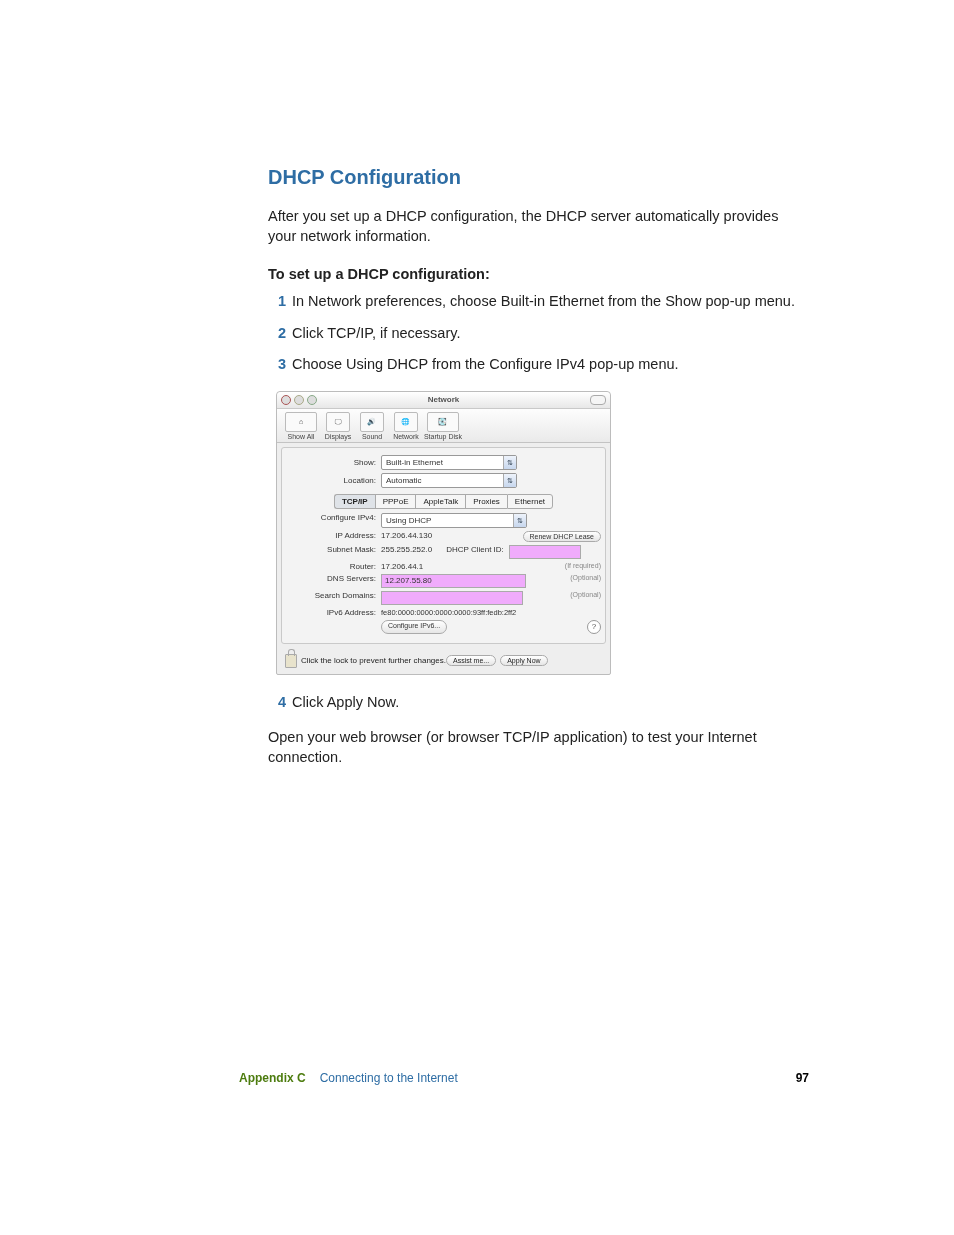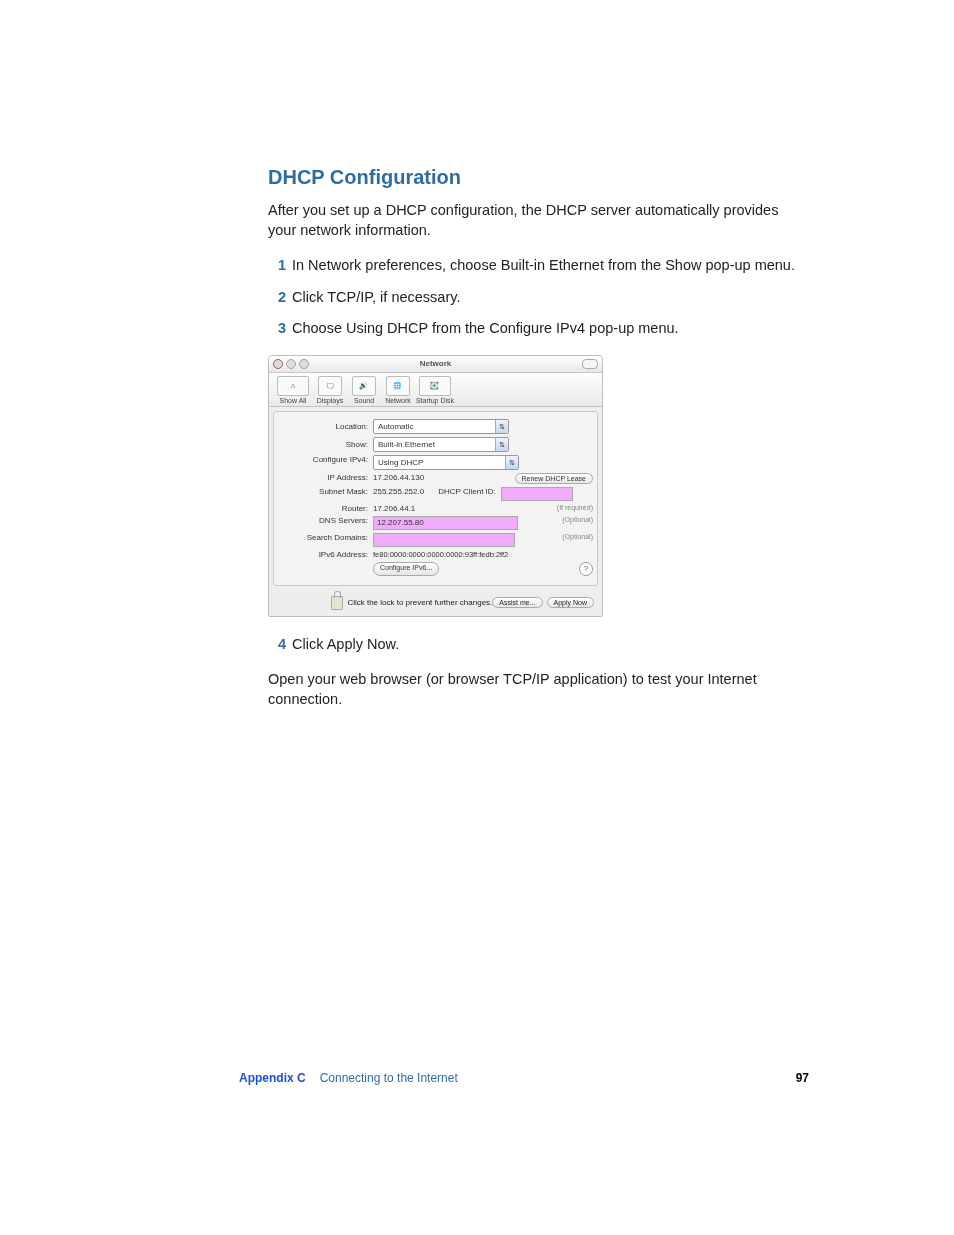--- a/index.html
+++ b/index.html
@@ -15,21 +15,21 @@
   .page {
     position: absolute;
     left: 268px;
     top: 166px;
     width: 540px;
   }
   .section-title {
     color: #2e6da4;
     font-size: 20px;
     font-weight: 600;
-    margin-bottom: 12px;
+    margin-bottom: 18px;
     font-family: "Myriad Pro", "Segoe UI", sans-serif;
   }
   .body-text {
     font-size: 14.5px;
     line-height: 1.35;
     margin-bottom: 16px;
   }
   .subheading {
     font-weight: bold;
     font-size: 14.5px;
@@ -56,21 +56,21 @@
     margin-left: -18px;
     text-align: right;
     padding-right: 6px;
   }
   ol.steps li .txt { }
   .steps-wrap { padding-left: 18px; }
 
   
   .win {
     width: 333px;
-    margin-left: 0;
+    margin-left: 8px;
     border: 1px solid #bcbcbc;
     border-radius: 4px 4px 2px 2px;
     background: #eeeeee;
     font-family: "Lucida Grande", Arial, sans-serif;
     box-shadow: 0 0 0 rgba(0,0,0,0);
     margin-bottom: 18px;
   }
   .win .titlebar {
     height: 16px;
     position: relative;
@@ -112,43 +112,44 @@
   .tabs .tab.active{background:#dfe3e8;font-weight:bold;}
 
   .formrow{display:flex;font-size:8px;color:#333;margin:3px 0;}
   .formrow .lbl{width:90px;text-align:right;padding-right:5px;}
   .val{font-size:8px;}
   .pillbtn{font-size:7px;border:1px solid #aaa;border-radius:8px;padding:1px 6px;background:linear-gradient(#fff,#e6e6e6);white-space:nowrap;}
   .txtfield{background:#f0abfc;border:1px solid #aaa;height:12px;flex:1;}
   .hint{font-size:7px;color:#888;}
   .qmark{width:12px;height:12px;border:1px solid #999;border-radius:50%;font-size:8px;text-align:center;line-height:12px;color:#555;background:#fff;}
 
-  .footer{display:flex;align-items:center;justify-content:flex-end;padding:6px 8px;font-size:8px;}
+  .footer{display:flex;align-items:center;justify-content:flex-start;padding:6px 8px;font-size:8px;}
   .lock{width:10px;height:12px;border:1px solid #aaa;border-radius:1px;background:#e8e3cc;position:relative;margin-right:4px;}
   .lock::before{content:"";position:absolute;top:-6px;left:2px;width:5px;height:6px;border:1px solid #aaa;border-bottom:none;border-radius:3px 3px 0 0;}
 
   .page-footer {
     position:absolute;
     left:239px;
     bottom:150px;
     width:570px;
     display:flex;
     font-size:12px;
     align-items:center;
   }
-  .pf-left{font-weight:bold;color:#1d4ed8;}
+  .pf-left{font-weight:bold;color:#4d7c0f;}
   .pf-link{color:#2e6da4;margin-left:14px;}
   .pf-num{margin-left:auto;font-weight:bold;color:#000000;}
 </style>
 </head>
 <body>
 
 <div class="page">
   <div class="section-title">DHCP Configuration</div>
   <div class="body-text">After you set up a DHCP configuration, the DHCP server automatically provides your network information.</div>
+  <div class="subheading">To set up a DHCP configuration:</div>
 
   <div class="steps-wrap">
   <ol class="steps">
     <li><span class="num">1</span><span class="txt">In Network preferences, choose Built-in Ethernet from the Show pop-up menu.</span></li>
     <li><span class="num">2</span><span class="txt">Click TCP/IP, if necessary.</span></li>
     <li><span class="num">3</span><span class="txt">Choose Using DHCP from the Configure IPv4 pop-up menu.</span></li>
   </ol>
   </div>
 
   <div class="win">
@@ -179,28 +180,35 @@
           <span>Network</span>
         </div>
       <div class="tb-item wide">
           <div class="ico">💽</div>
           <span>Startup Disk</span>
         </div>
     </div>
 
     <div class="pane">
       <div class="rowp">
+        <div class="lbl">Show:</div>
+        <div class="sel"><span>Built-in Ethernet</span><span class="arrow">⇅</span></div>
+      </div>
+      <div class="rowp">
         <div class="lbl">Location:</div>
         <div class="sel"><span>Automatic</span><span class="arrow">⇅</span></div>
       </div>
-      <div class="rowp">
-        <div class="lbl">Show:</div>
-        <div class="sel"><span>Built-in Ethernet</span><span class="arrow">⇅</span></div>
-      </div>
-
+
+      <div class="tabs">
+        <div class="tab active">TCP/IP</div>
+        <div class="tab">PPPoE</div>
+        <div class="tab">AppleTalk</div>
+        <div class="tab">Proxies</div>
+        <div class="tab">Ethernet</div>
+      </div>
 
       <div class="formrow">
         <div class="lbl">Configure IPv4:</div>
         <div class="sel" style="flex:0 0 140px"><span>Using DHCP</span><span class="arrow">⇅</span></div>
       </div>
       <div class="formrow">
         <div class="lbl">IP Address:</div>
         <div class="val">17.206.44.130</div>
         <div style="flex:1"></div>
         <div class="pillbtn">Renew DHCP Lease</div>

